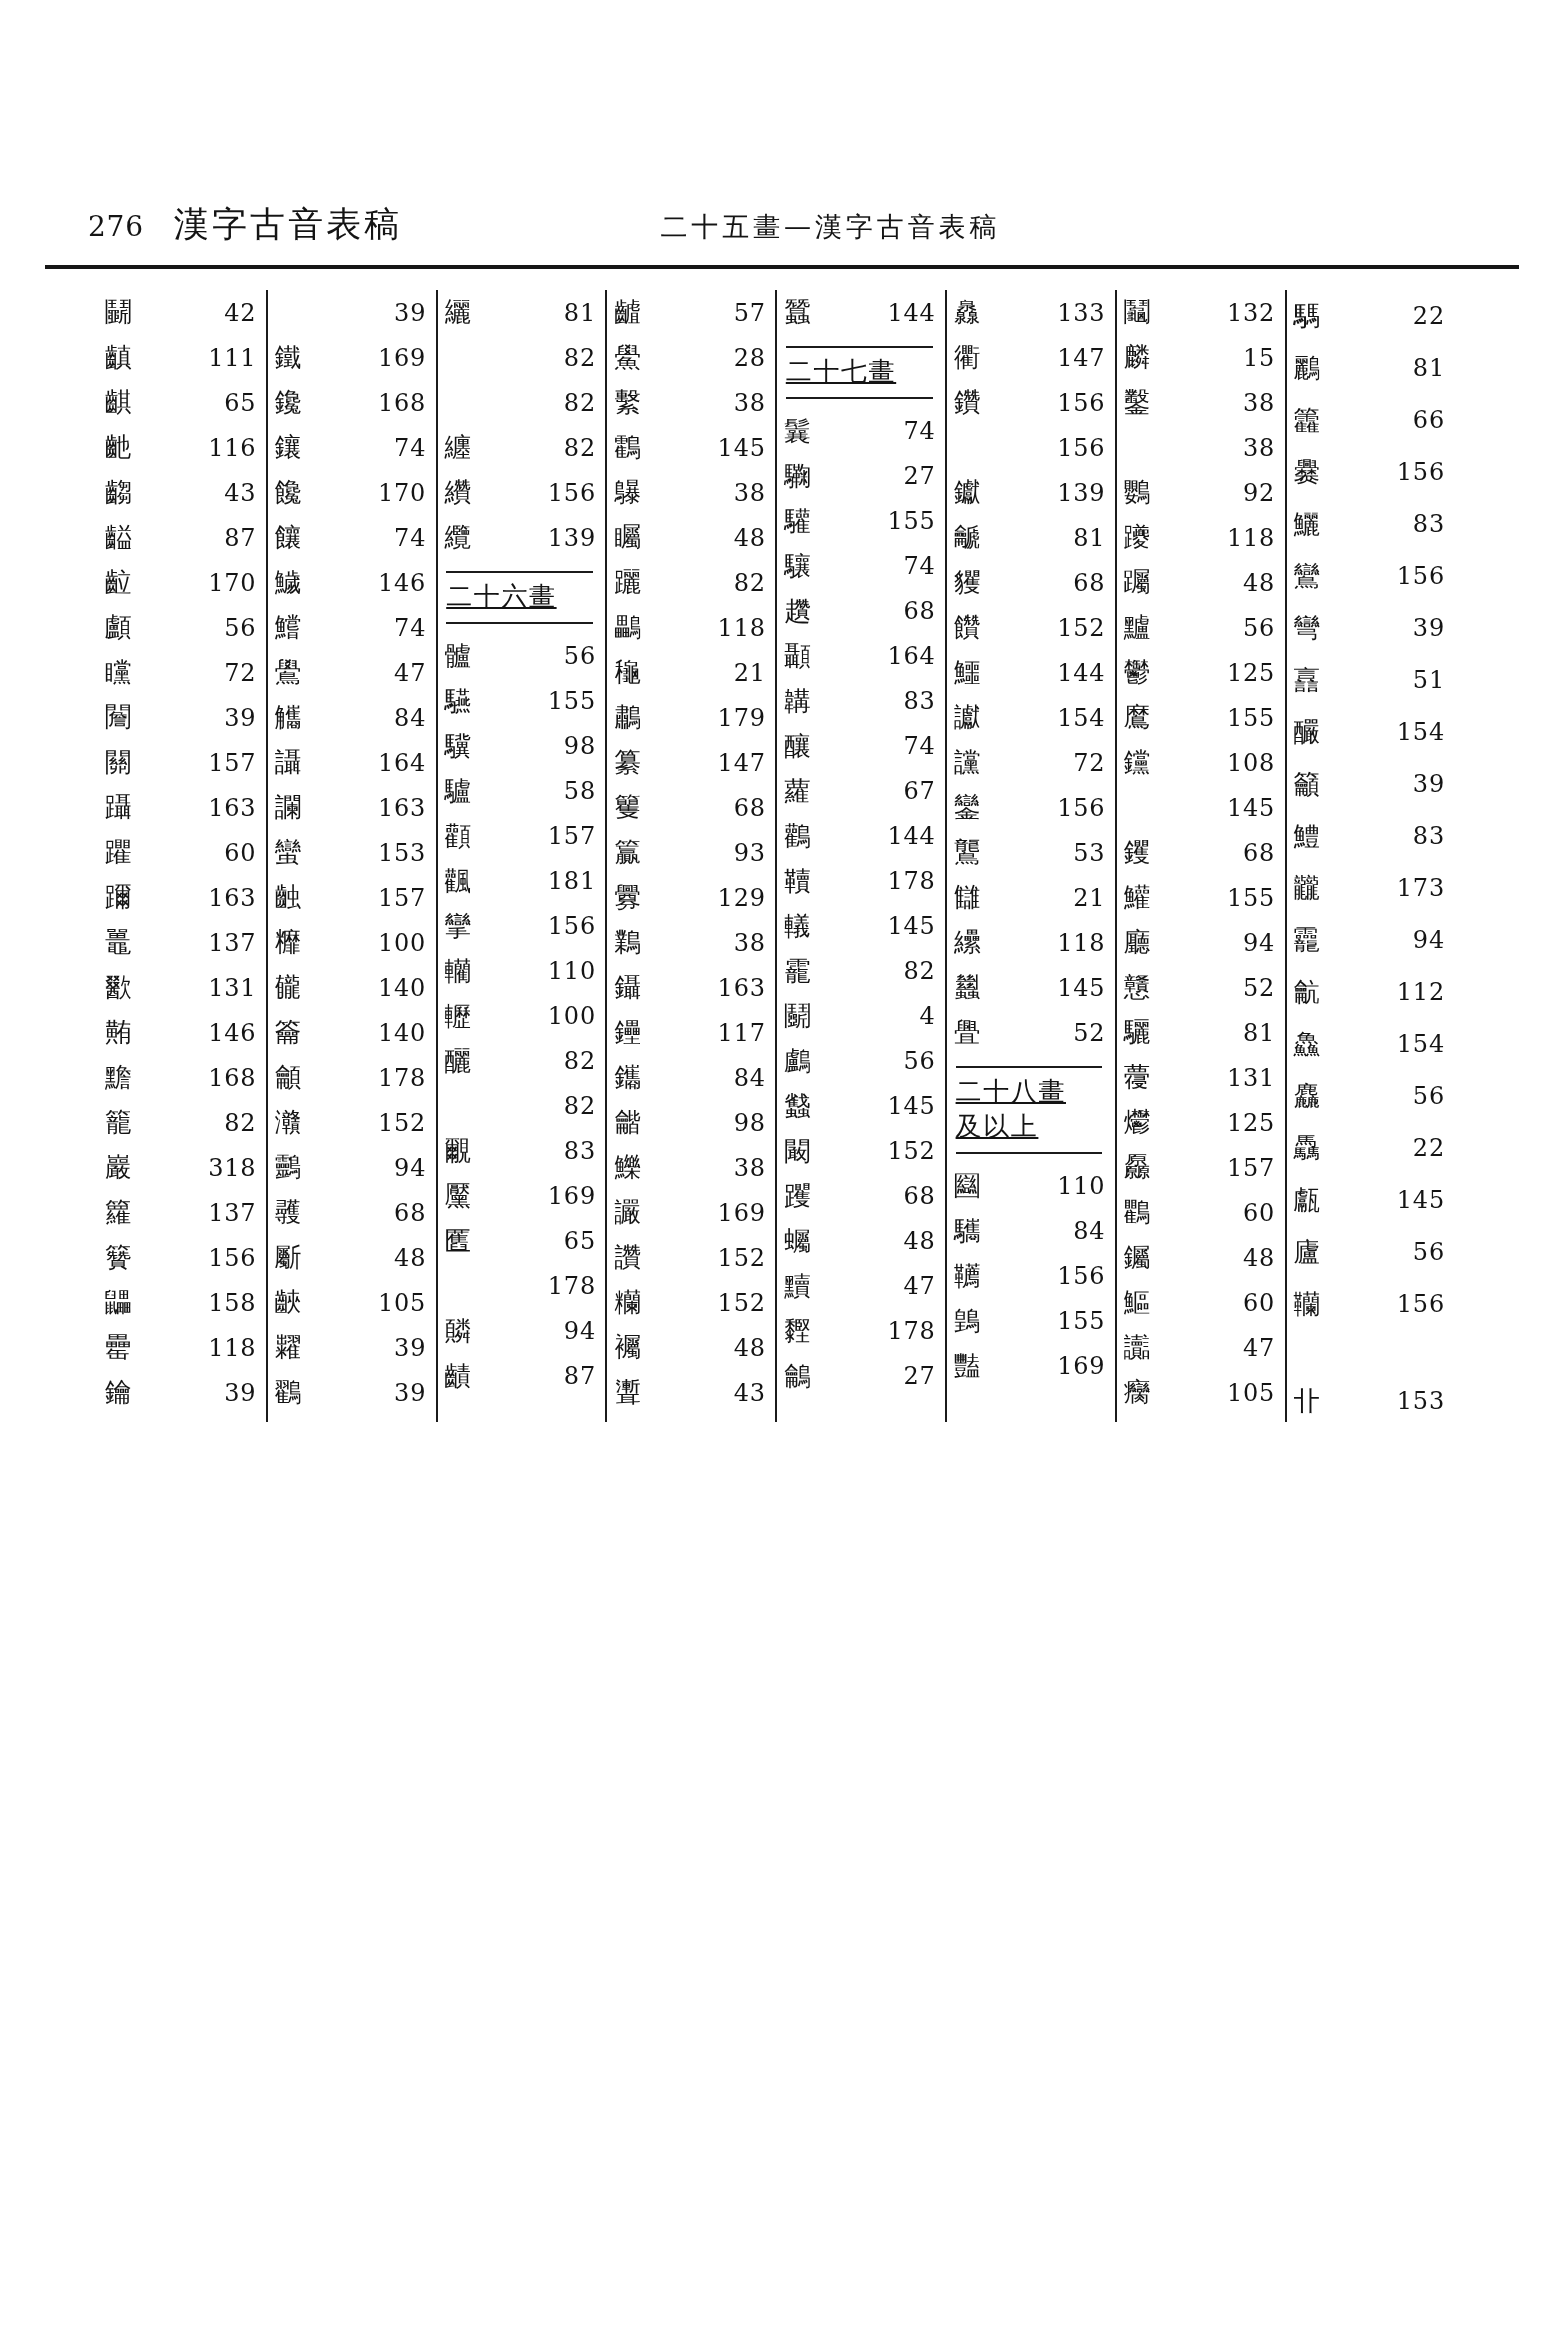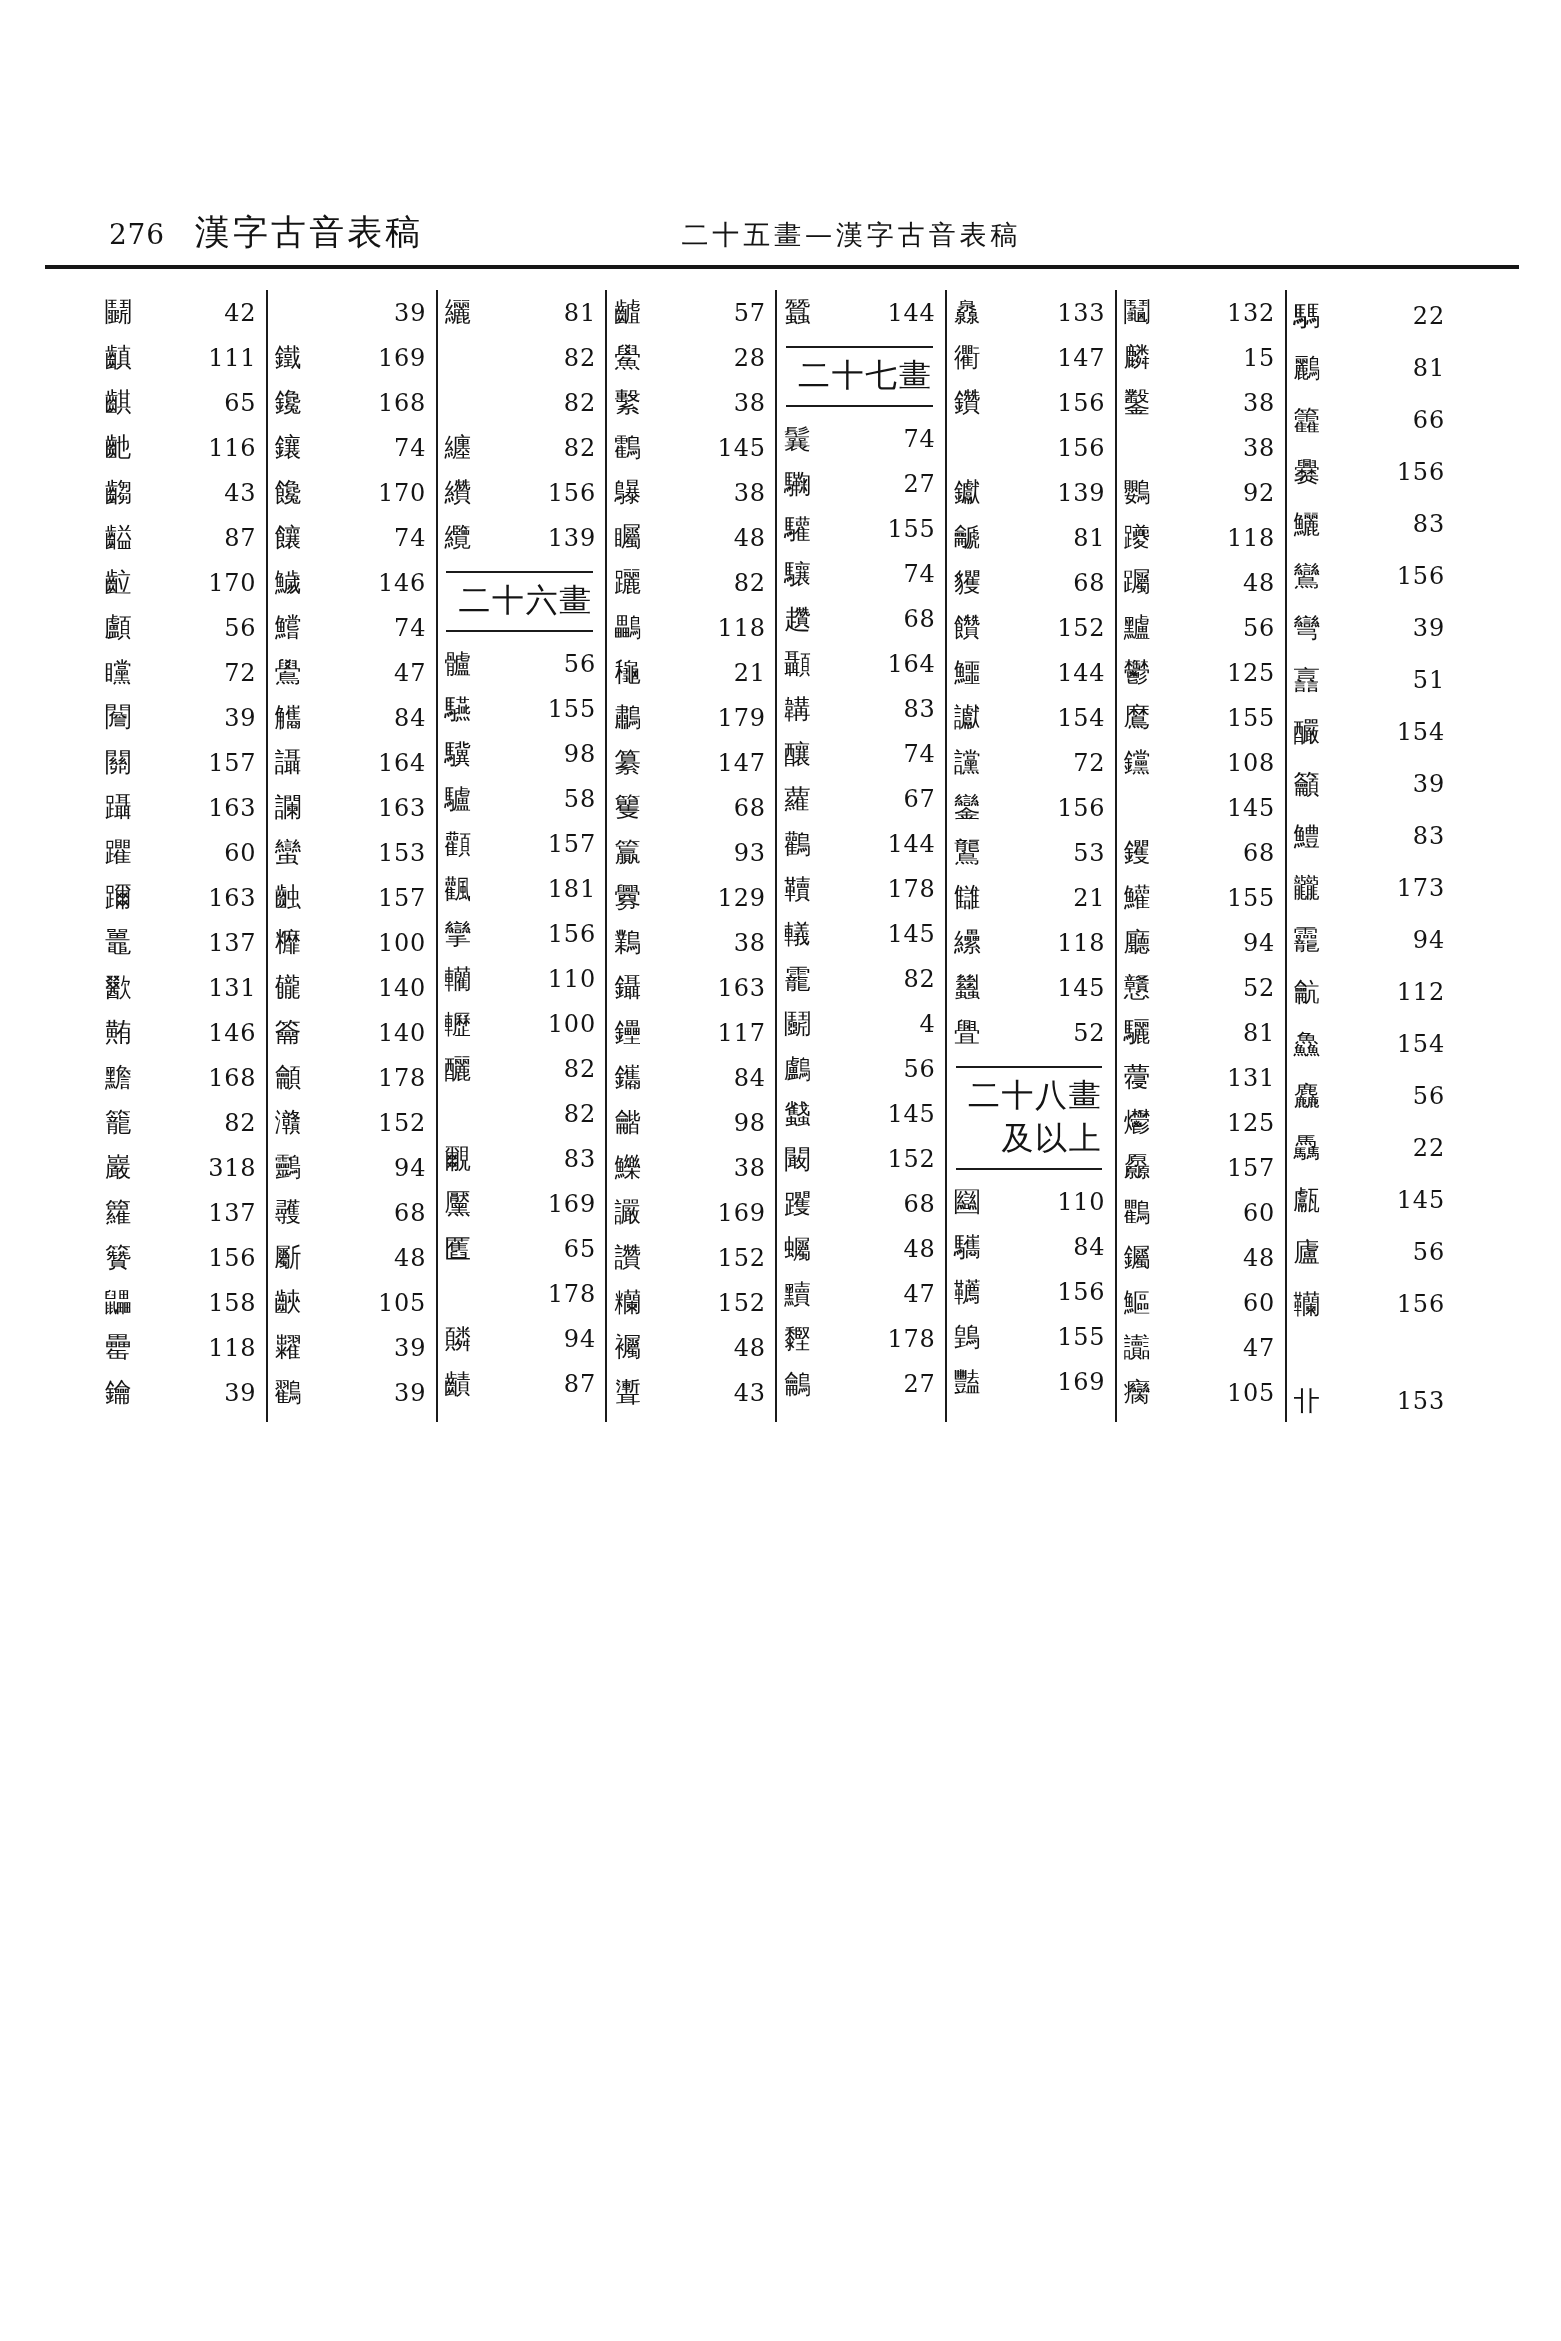--- a/index.html
+++ b/index.html
@@ -2,22 +2,22 @@
 <html style="font-size:12.5px"><head>
 <meta charset="utf-8">
 <style>
   html,body { margin:0; padding:0; }
   body {
     width:1561px; height:2342px; position:relative;
     background:#ffffff; color:#141414;
     font-family:"DejaVu Serif","Liberation Serif",serif;
   }
   .page-header {
-    position:absolute; top:201px; left:109px; width:1358px;
-    display:flex; align-items:baseline;margin-top:8px;
+    position:absolute; top:201px; left:88px; width:1358px;
+    display:flex; align-items:baseline;
   }
   .page-num { font-size:28px; letter-spacing:0.8px; }
   .book-title { font-size:35px; margin-left:30px; letter-spacing:3.1px;text-align:right; }
   .section-range { font-size:27px; letter-spacing:3.9px; margin-left:258px; }
   .header-rule {
     position:absolute; top:265px; left:45px; width:1474px; height:3.9px;
     background:#161616;
   }
   .content {
     position:absolute; top:290px; left:105px;
@@ -32,22 +32,22 @@
   .row {
     height:45px; display:flex; justify-content:space-between;
     align-items:center;
   }
   .col-wide .row { height:52px; }
   .char { font-size:26.5px; line-height:1; }
   .pg { font-size:24px; letter-spacing:0.8px; padding-right:1.6px; }
   .sec-head {
     margin:11px 4.7px 9.4px 1.6px; padding:6.2px 0 7.8px 0;
     border-top:2.3px solid #1b1b1b; border-bottom:2.3px solid #1b1b1b;
-    text-align:right; font-size:32px; letter-spacing:1.6px;
-    line-height:1.35; white-space:pre-line;
+    text-align:left; font-size:26px; letter-spacing:1.6px;
+    line-height:1.35; white-space:pre-line;text-decoration:underline;
   }
   .gap { height:45px; }
 </style>
 </head>
 <body>
 
 <div class="page-header">
   <span class="page-num">276</span>
   <span class="book-title">漢字古音表稿</span>
   <span class="section-range">二十五畫—漢字古音表稿</span>

